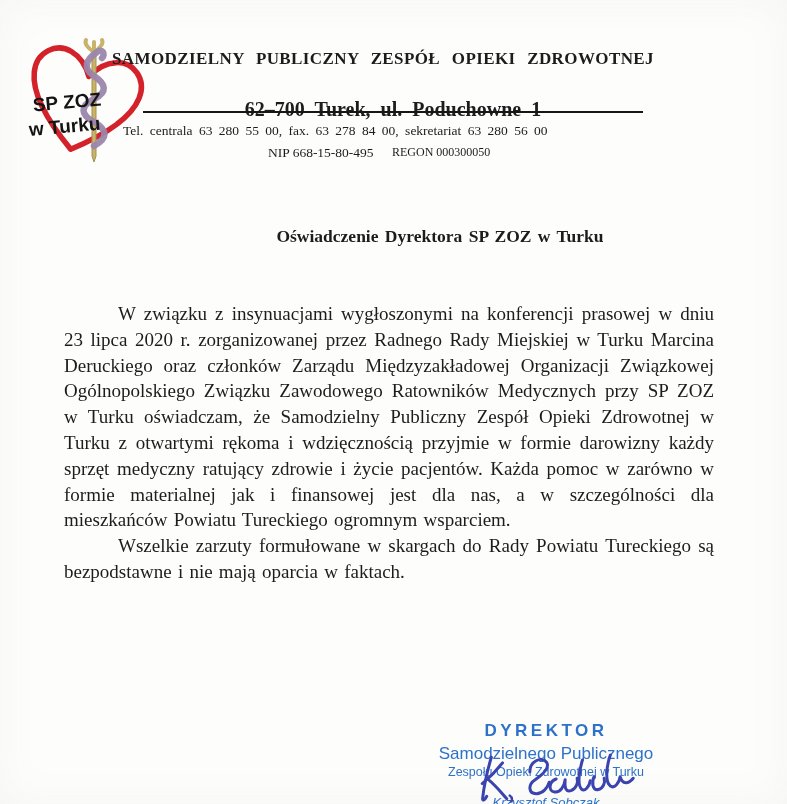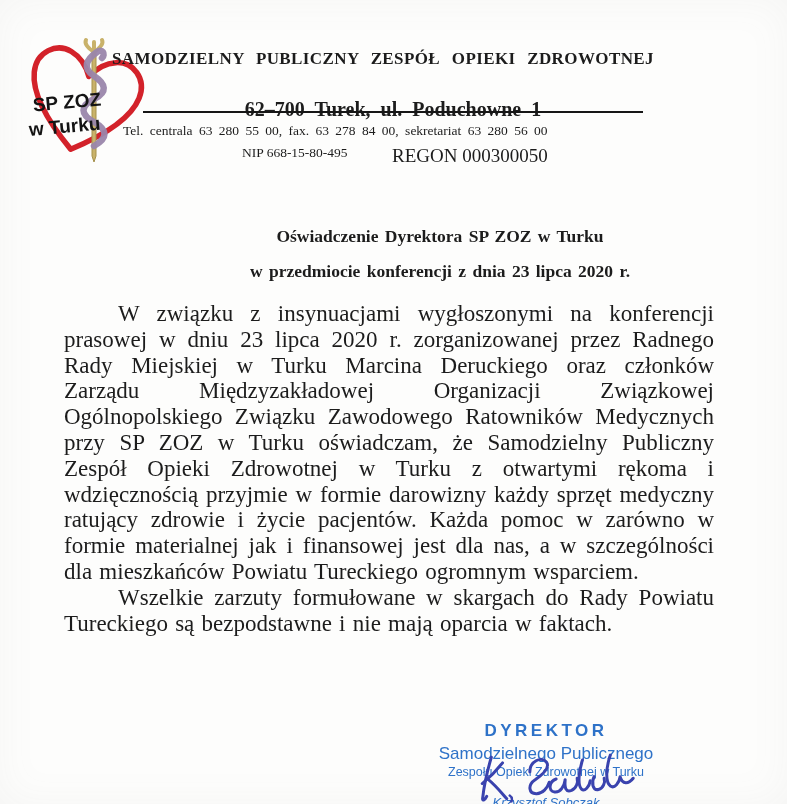--- a/index.html
+++ b/index.html
@@ -35,34 +35,34 @@
     text-align:center;font-weight:bold;font-size:20px;word-spacing:5px;margin-top:11px;
   }
   .rule{
     position:absolute;top:111px;left:143px;width:500px;height:2px;
     background:#161616;
   }
   .contact{
     position:absolute;top:123px;left:123px;width:540px;
     text-align:left;font-size:13.5px;word-spacing:3px;white-space:nowrap;
   }
-  .nip{position:absolute;top:145px;left:242px;font-size:13.5px;}
-  .regon{position:absolute;top:145px;left:392px;font-size:19px;}
+  .nip{position:absolute;top:145px;left:268px;font-size:13.5px;}
+  .regon{position:absolute;top:145px;left:392px;font-size:12px;}
 
   
   .doc-title{
     position:absolute;top:219px;left:120px;width:640px;
     text-align:center;font-weight:bold;font-size:17.5px;
   }
   .doc-title .t-line{display:block;line-height:35px;word-spacing:2px;text-align:center;}
 
   
   .body-text{
     position:absolute;top:301px;left:64px;width:650px;
-    font-size:23px;line-height:25.8px;
+    font-size:19px;line-height:25.8px;
     text-align:justify;word-spacing:1.5px;
   }
   .body-text p{text-indent:54px;margin:0;}
 
   
   .sig-block{
     position:absolute;top:721px;left:428px;width:236px;
     text-align:center;color:var(--stamp-blue);
     font-family:"Liberation Sans", sans-serif;
   }
@@ -100,21 +100,20 @@
 
   <div class="org-name">SAMODZIELNY PUBLICZNY ZESPÓŁ OPIEKI ZDROWOTNEJ</div>
   <div class="address">62–700 Turek, ul. Poduchowne 1</div>
   <div class="rule"></div>
   <div class="contact">Tel. centrala 63 280 55 00, fax. 63 278 84 00, sekretariat 63 280 56 00</div>
   <div class="nip">NIP 668-15-80-495</div>
   <div class="regon">REGON 000300050</div>
 
   <div class="doc-title">
     <span class="t-line">Oświadczenie Dyrektora SP ZOZ w Turku</span>
-    <span class="t-line">w przedmiocie konferencji z dnia 23 lipca 2020 r.</span>
   </div>
 
   <div class="body-text">
     <p>W związku z insynuacjami wygłoszonymi na konferencji prasowej w dniu 23 lipca 2020 r. zorganizowanej przez Radnego Rady Miejskiej w Turku Marcina Deruckiego oraz członków Zarządu Międzyzakładowej Organizacji Związkowej Ogólnopolskiego Związku Zawodowego Ratowników Medycznych przy SP ZOZ w Turku oświadczam, że Samodzielny Publiczny Zespół Opieki Zdrowotnej w Turku z otwartymi rękoma i wdzięcznością przyjmie w formie darowizny każdy sprzęt medyczny ratujący zdrowie i życie pacjentów. Każda pomoc w zarówno w formie materialnej jak i finansowej jest dla nas, a w szczególności dla mieszkańców Powiatu Tureckiego ogromnym wsparciem.</p>
     <p>Wszelkie zarzuty formułowane w skargach do Rady Powiatu Tureckiego są bezpodstawne i nie mają oparcia w faktach.</p>
   </div>
 
   <div class="sig-block">
     <div class="sig-director">DYREKTOR</div>
     <div class="sig-org1">Samodzielnego Publicznego</div>

